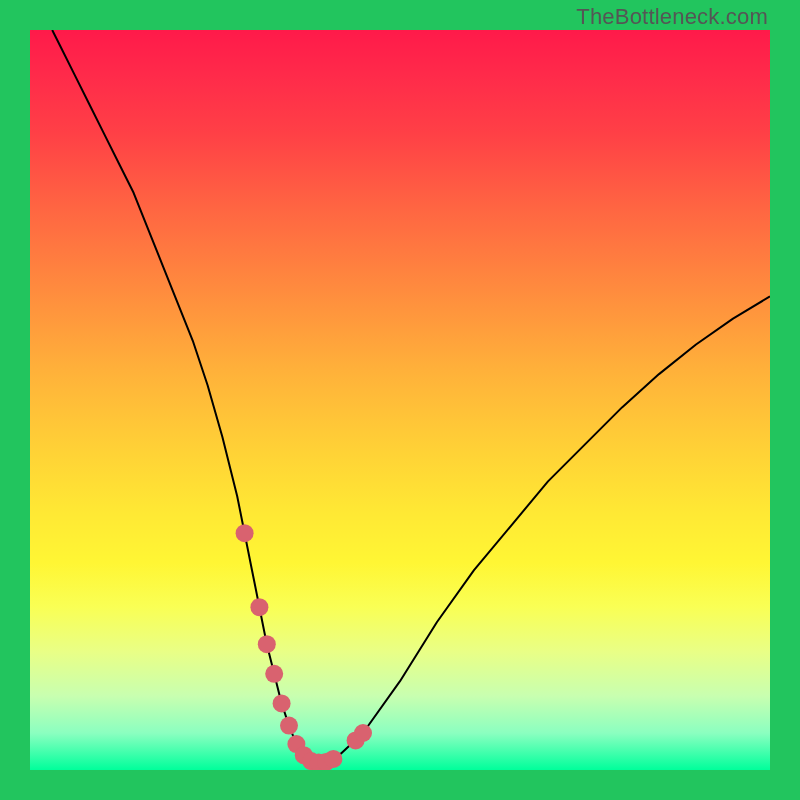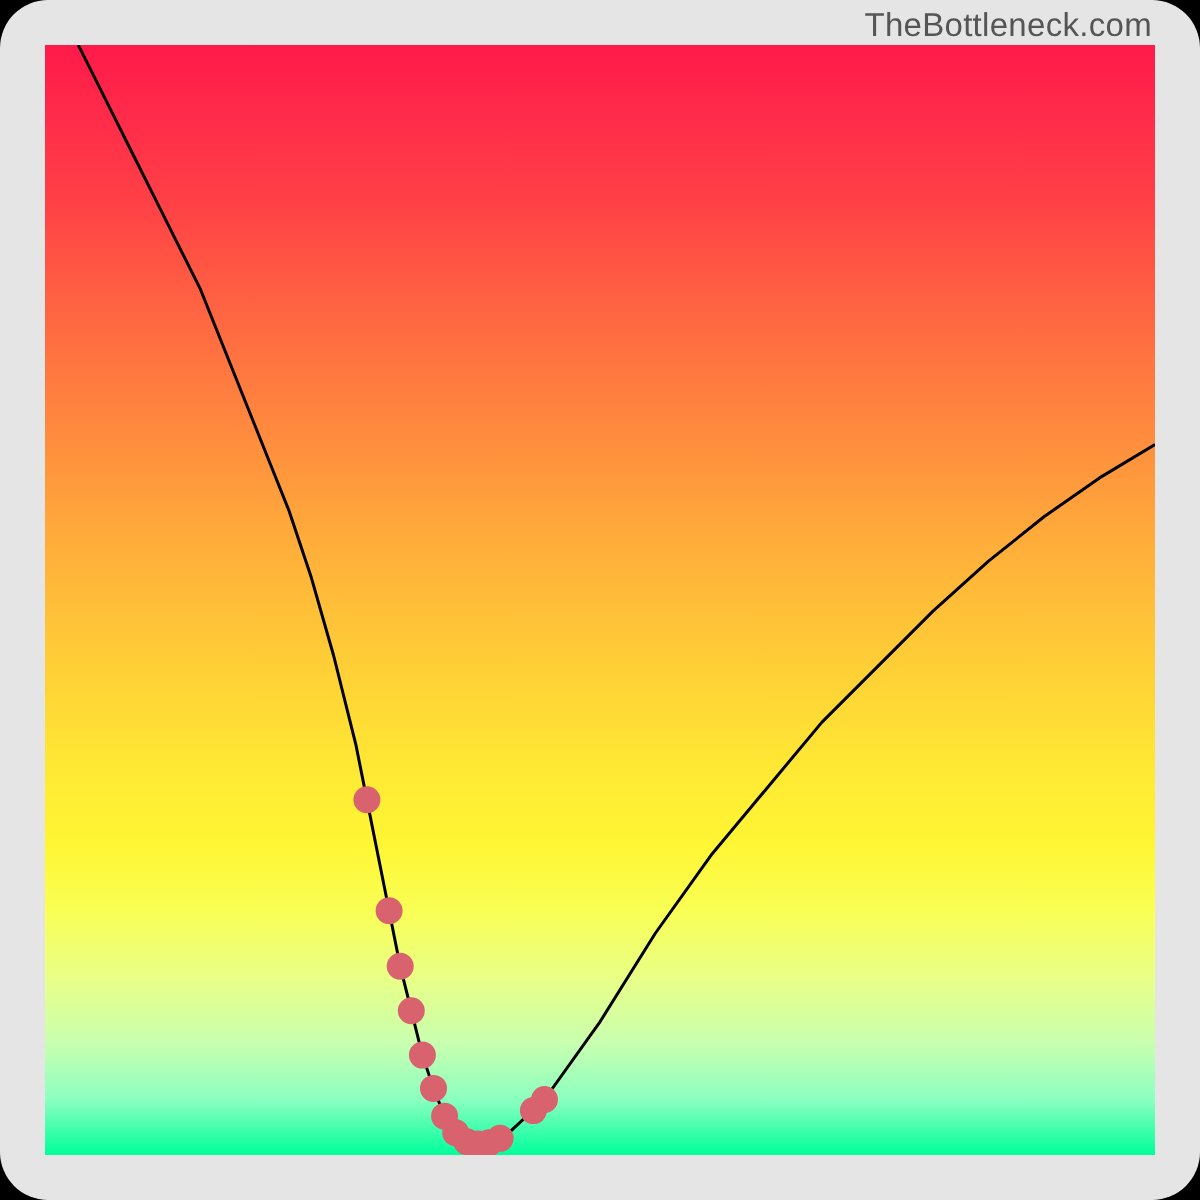--- a/index.html
+++ b/index.html
@@ -10,22 +10,21 @@
     height: 800px;
     overflow: hidden;
     font-family: Arial, Helvetica, sans-serif;
   }
   .frame {
     position: absolute;
     top: 0;
     left: 0;
     width: 800px;
     height: 800px;
-    background: #e5e5e5;
-    border-radius: 32px;
+    background: #22c55e;
   }
   .plot-area {
     position: absolute;
     top: 30px;
     left: 30px;
     width: 740px;
     height: 740px;
     overflow: hidden;
   }
   .gradient-bg {

